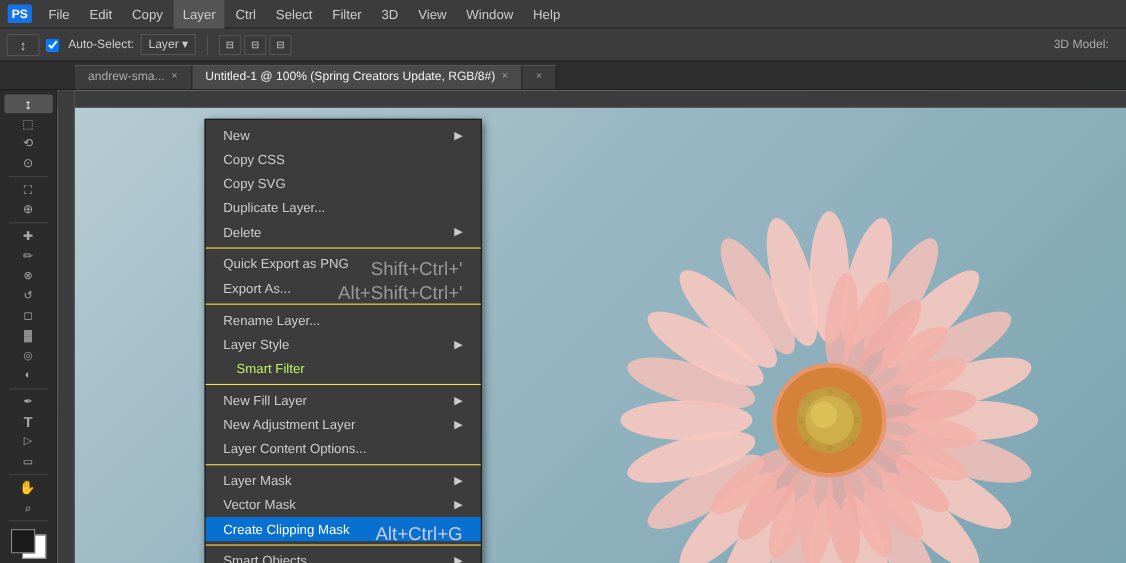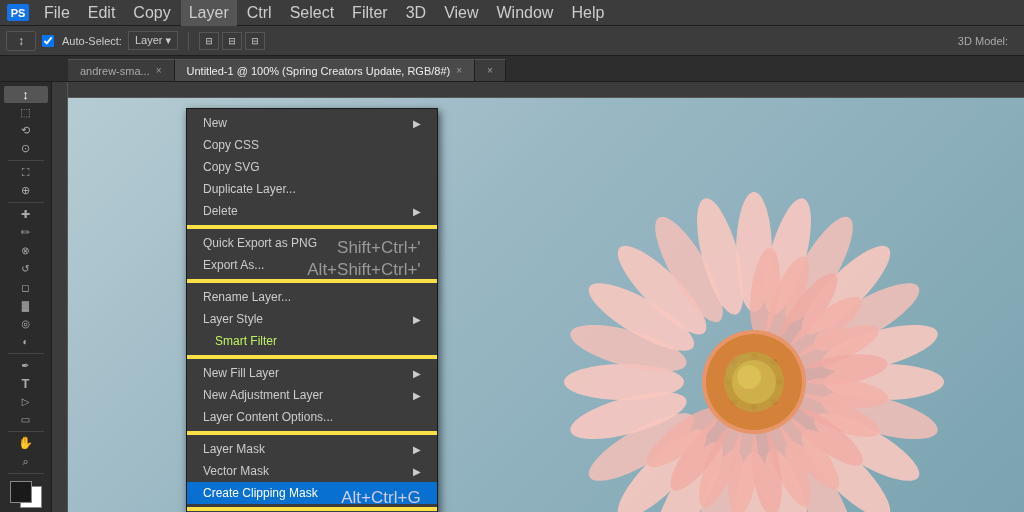--- a/index.html
+++ b/index.html
@@ -7,41 +7,41 @@
 
     
     #menu-bar {
       display: flex; align-items: center;
       background: #3c3c3c; height: 26px;
       border-bottom: 1px solid #1e1e1e;
       padding: 0 6px; gap: 2px;
     }
     .menu-logo { width: 24px; height: 20px; display: flex; align-items: center; justify-content: center; margin-right: 4px; }
     .logo-ps { background: #1473e6; color: #fff; font-weight: bold; font-size: 11px; width: 22px; height: 17px; display: flex; align-items: center; justify-content: center; border-radius: 2px; }
-    .menu-item { padding: 2px 8px; cursor: pointer; color: #ccc; font-size: 16px; height: 26px; display: flex; align-items: center; }
+    .menu-item { padding: 2px 8px; cursor: pointer; color: #ccc; font-size: 12px; height: 26px; display: flex; align-items: center; }
     .menu-item.active { background: #555; }
 
     
     #options-bar {
       background: #3c3c3c; height: 30px; border-bottom: 1px solid #1e1e1e;
       display: flex; align-items: center; padding: 0 6px; gap: 6px;
     }
     .options-checkbox { display: flex; align-items: center; gap: 8px; font-size: 11px; color: #ccc; }
     .options-checkbox input { width: 12px; height: 12px; }
 
     
     #tab-bar {
       background: #2d2d2d; height: 26px; display: flex; align-items: flex-end;
       border-bottom: 1px solid #1e1e1e; padding-left: 68px;
     }
     .tab {
       background: #3c3c3c; color: #aaa; font-size: 11px;
       padding: 4px 12px; border-right: 1px solid #1e1e1e;
       border-top: 1px solid #555; cursor: pointer;
-      display: flex; align-items: center; gap: 6px; height: 22px;
+      display: flex; gap: 6px; height: 22px;
     }
     .tab.active { background: #4a4a4a; color: #eee; }
     .tab-close { font-size: 10px; color: #999; cursor: pointer; }
 
     
     #main { display: flex; height: calc(512px - 26px - 30px - 26px); }
 
     
     #toolbar {
       width: 52px; background: #2b2b2b; border-right: 1px solid #1e1e1e;
@@ -80,21 +80,21 @@
       background: #3c3c3c; border-right: 1px solid #555;
     }
 
     
     #layer-menu {
       position: absolute; left: 134px; top: 26px;
       background: #3c3c3c; border: 1px solid #1a1a1a;
       box-shadow: 2px 3px 8px rgba(0,0,0,0.6);
       min-width: 210px; z-index: 1000;
     }
-    .menu-section { padding: 3px 0; border-bottom: 4px solid #fde047; }
+    .menu-section { padding: 3px 0; border-bottom: 1px solid #fde047; }
     .menu-section:last-child { border-bottom: none; }
     .dropdown-item {
       display: flex; align-items: center; justify-content: space-between;
       padding: 4px 16px 4px 16px; cursor: pointer; color: #ccc;
       font-size: 12px; white-space: nowrap; height: 22px;
     }
     .dropdown-item.disabled { color: #bef264; cursor: default; padding-left: 28px; }
     .dropdown-item.highlighted { background: #0870d0; color: #fff; }
     .dropdown-item .shortcut { color: #999; font-size: 17px; margin-left: 20px; margin-top: 10px; }
     .dropdown-item.highlighted .shortcut { color: #cce; }

